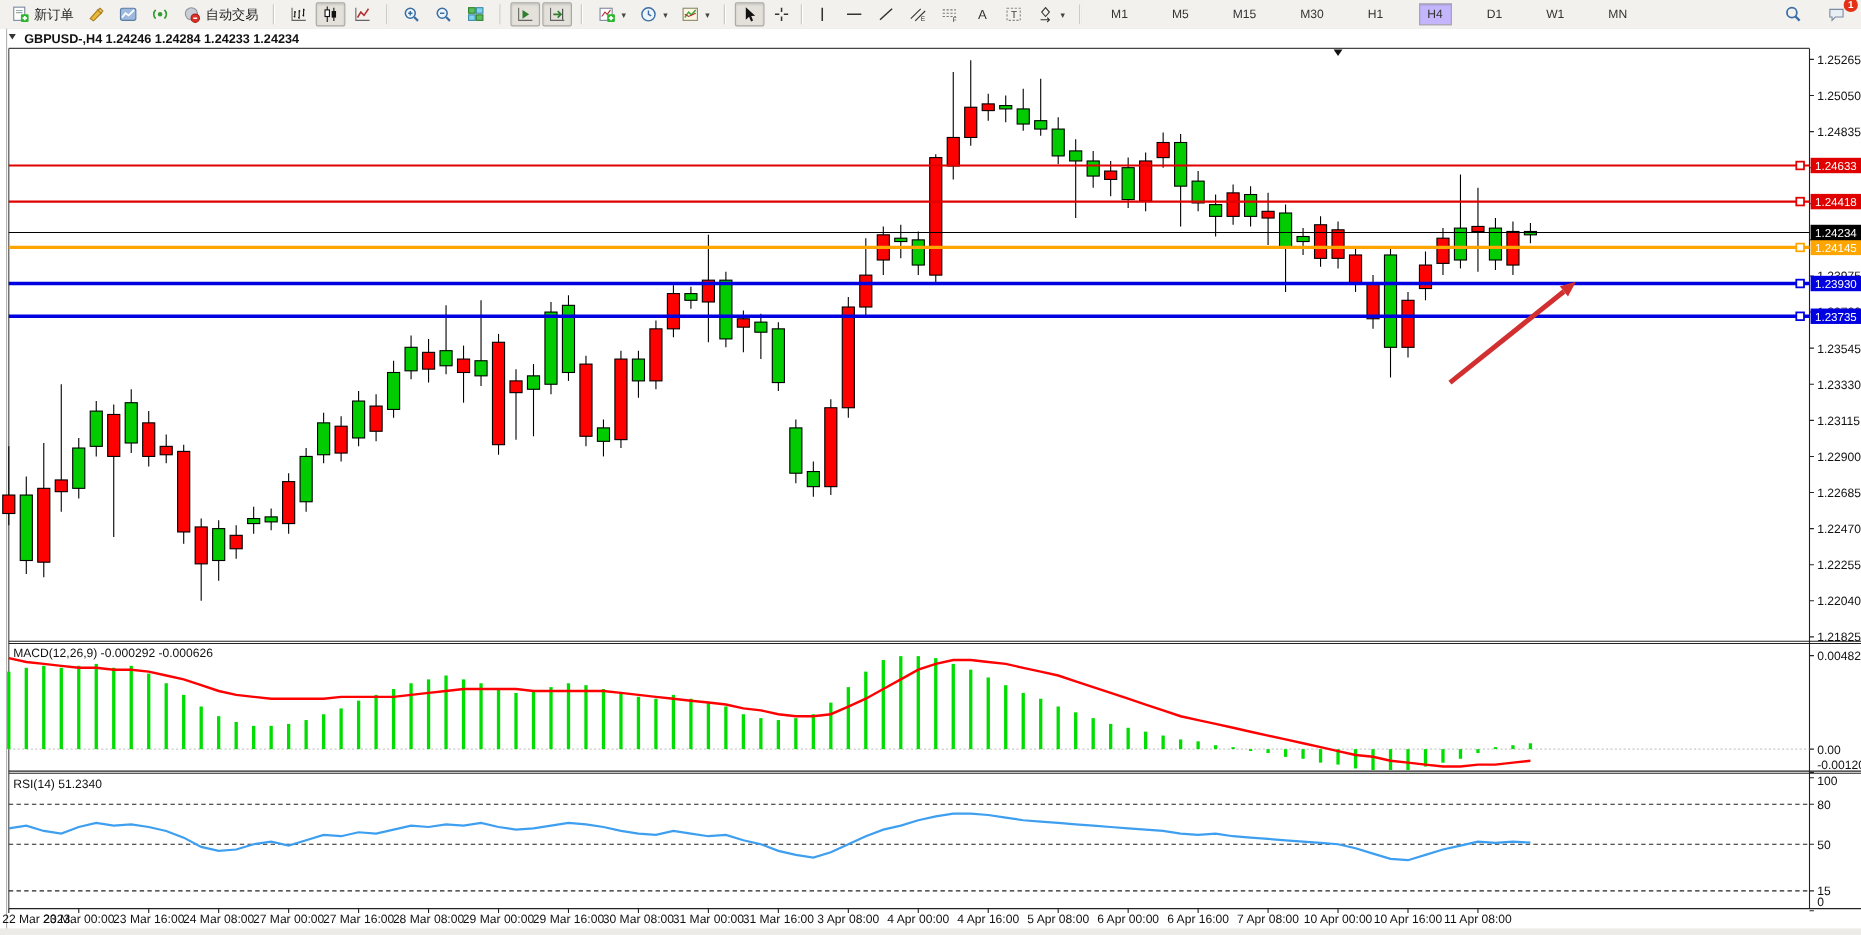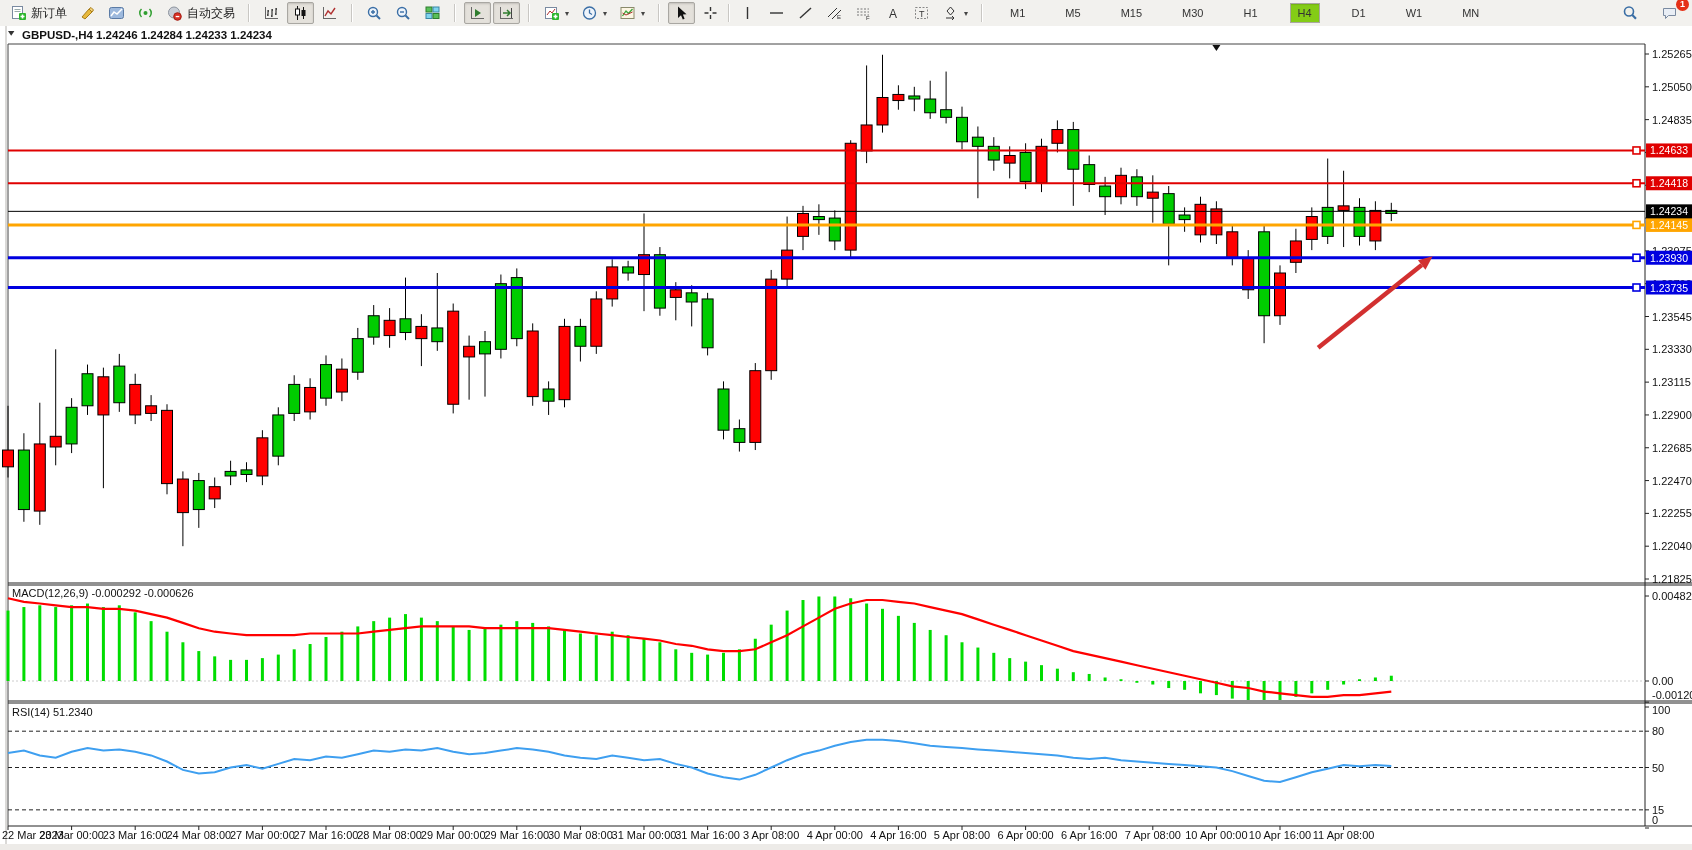--- a/index.html
+++ b/index.html
@@ -8,21 +8,21 @@
   #toolbar{position:absolute;left:0;top:0;width:1692px;height:26px;background:#f2f1ee;
     border-bottom:1px solid #c9c7c3;display:flex;align-items:center;font-size:12px;color:#222;}
   .tb-group{display:flex;align-items:center;height:38px;padding:0 4px;}
   .tb-sep{width:1px;height:18px;background:#c9c7c3;margin:0 3px;border-right:1px solid #fff;}
   .tb-btn{display:flex;align-items:center;gap:4px;padding:2px 4px;margin:0 1px;border:1px solid transparent;
     border-radius:2px;cursor:default;white-space:nowrap;}
   .tb-btn.pressed{background:#e4e1db;border:1px solid #a9a7a2;box-shadow:inset 0 1px 2px rgba(0,0,0,.15);}
   .tb-btn svg{display:block;}
   .tb-caret{font-size:8px;color:#444;margin-left:1px;}
   .tf-btn{padding:3px 7px;margin:12px;border:1px solid transparent;font-size:11px;color:#333;}
-  .tf-btn.pressed{background:#84cc16;border:1px solid #a9a7a2;box-shadow:inset 0 1px 1px rgba(0,0,0,.12);}
+  .tf-btn.pressed{background:#c4b5fd;border:1px solid #a9a7a2;box-shadow:inset 0 1px 1px rgba(0,0,0,.12);}
   #tb-right{margin-left:auto;display:flex;align-items:center;padding-right:8px;gap:10px;}
   .badge{position:absolute;top:-5px;right:-7px;background:#e53016;color:#fff;border-radius:8px;
     font-size:9px;min-width:13px;height:13px;line-height:13px;text-align:center;font-weight:bold;}
   
   #chart-wrap{position:absolute;left:0;top:26px;width:1692px;height:824px;background:#fff;}
   #chart-svg{position:absolute;left:0;top:0;}
   text{font-family:"Liberation Sans",sans-serif;}
 </style>
 </head>
 <body>

